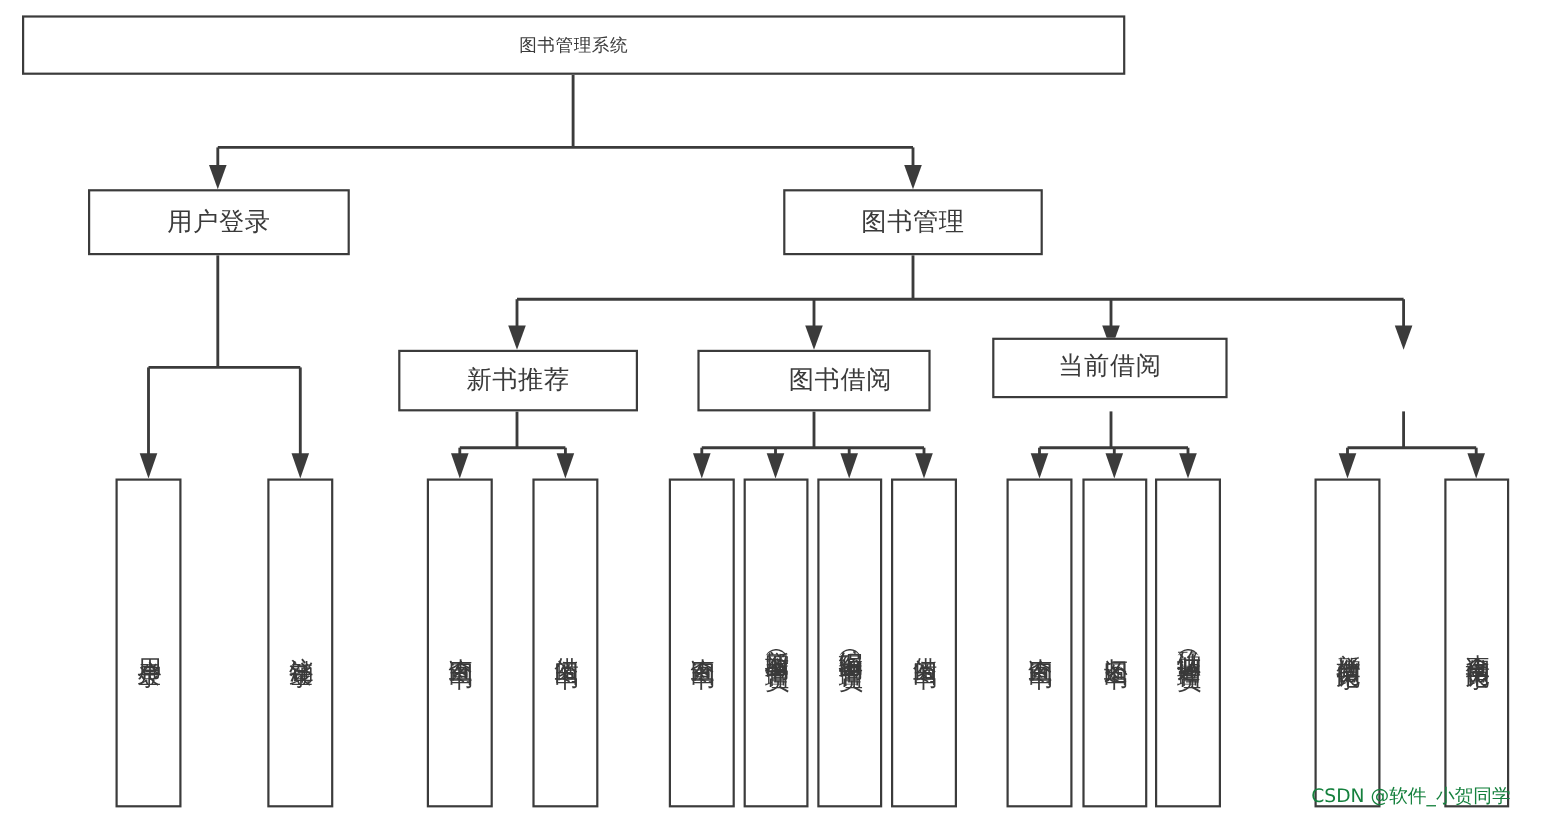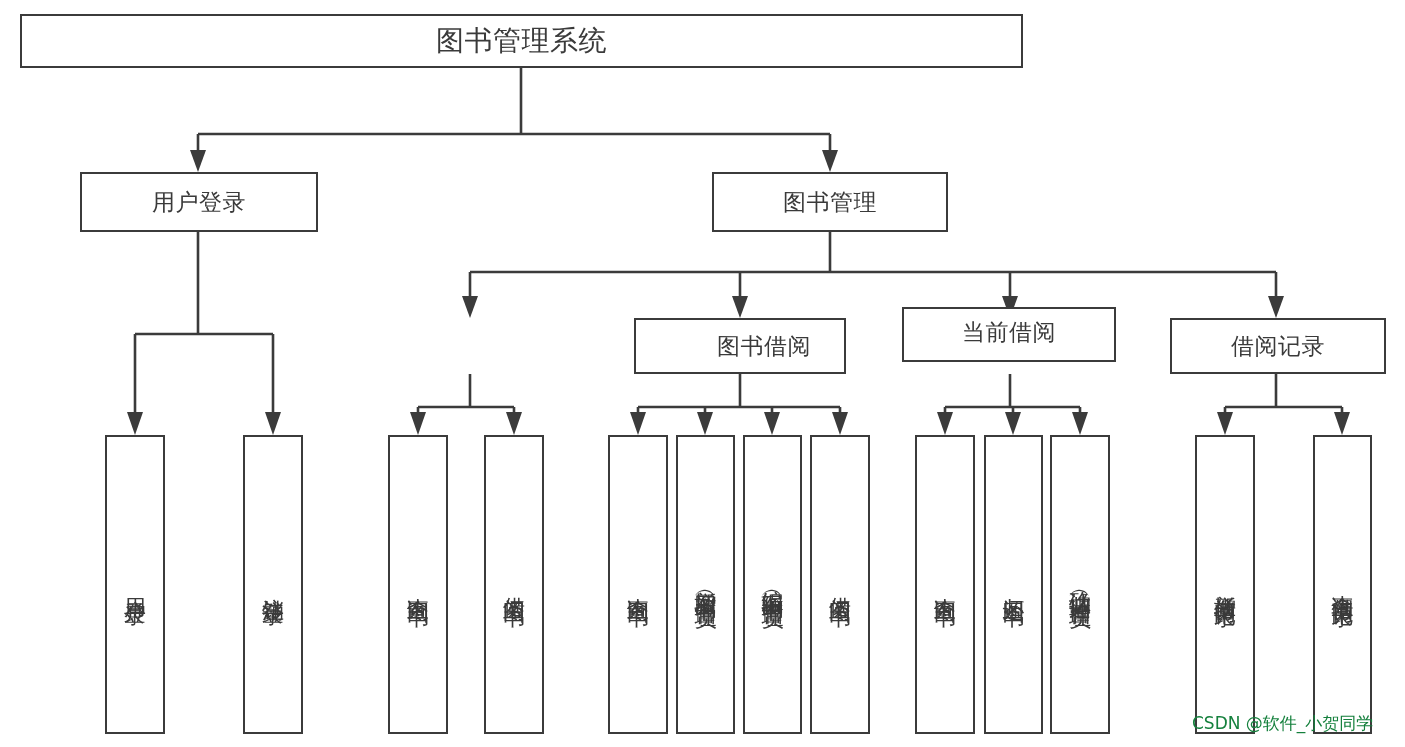--- a/index.html
+++ b/index.html
@@ -54,21 +54,21 @@
     color: #3a3a3a;
     line-height: 1.05;
     white-space: nowrap;
   }
   
   .node.horiz .label {
     font-size: 23px;
     letter-spacing: 0.5px;
   }
   .node.root .label {
-    font-size: 28px;
+    font-size: 16px;
   }
   
   .node.leaf {
     align-items: center;
     justify-content: center;
   }
   .node.leaf .label {
     writing-mode: vertical-rl;
     text-orientation: upright;
     font-size: 22px;
@@ -160,29 +160,29 @@
     <span class="label">图书管理系统</span>
   </div>
 
   <div class="node horiz" style="left:80px; top:172px; width:238px; height:60px;">
     <span class="label">用户登录</span>
   </div>
   <div class="node horiz" style="left:712px; top:172px; width:236px; height:60px;">
     <span class="label">图书管理</span>
   </div>
 
+  <div class="node horiz" style="left:362px; top:318px; width:218px; height:56px;">
+    <span class="label">新书推荐</span>
+  </div>
   <div class="node horiz" style="left:634px; top:318px; width:212px; height:56px;padding-left:48px;">
     <span class="label">图书借阅</span>
   </div>
   <div class="node horiz" style="left:902px; top:307px; width:214px; height:55px;font-family:Liberation Mono, monospace;">
     <span class="label">当前借阅</span>
   </div>
-  <div class="node horiz" style="left:1170px; top:318px; width:216px; height:56px;">
-    <span class="label">借阅记录</span>
-  </div>
 
   <div class="node leaf" style="left:105px; top:435px; width:60px; height:299px;">
     <span class="label">用户登录</span>
   </div>
   <div class="node leaf" style="left:243px; top:435px; width:60px; height:299px;">
     <span class="label">注销登录</span>
   </div>
 
   <div class="node leaf" style="left:388px; top:435px; width:60px; height:299px;">
     <span class="label">查询图书</span>

